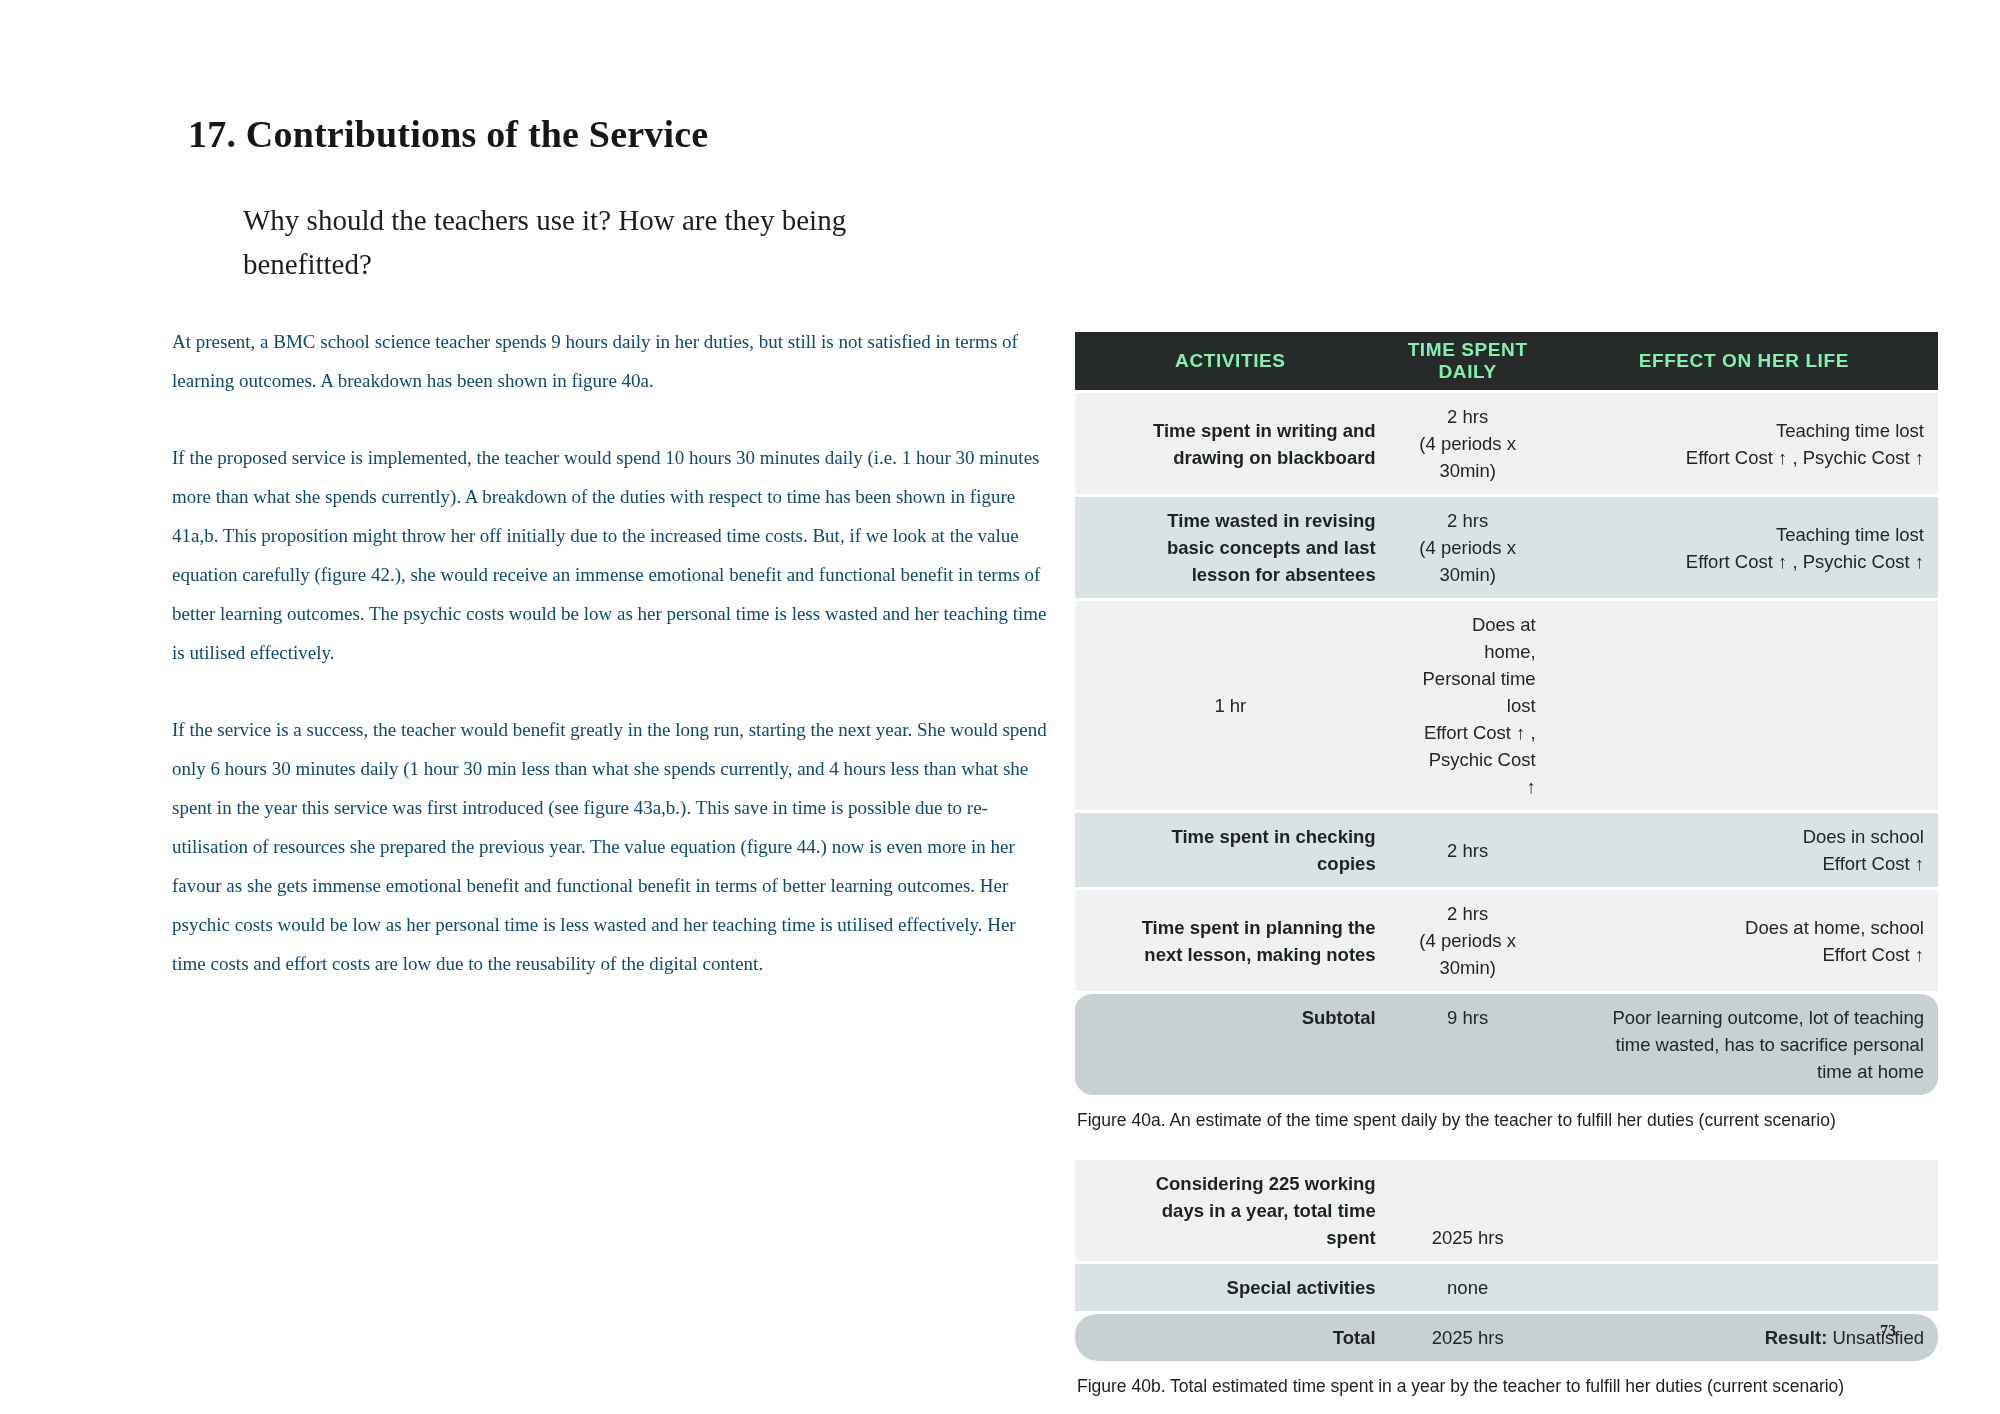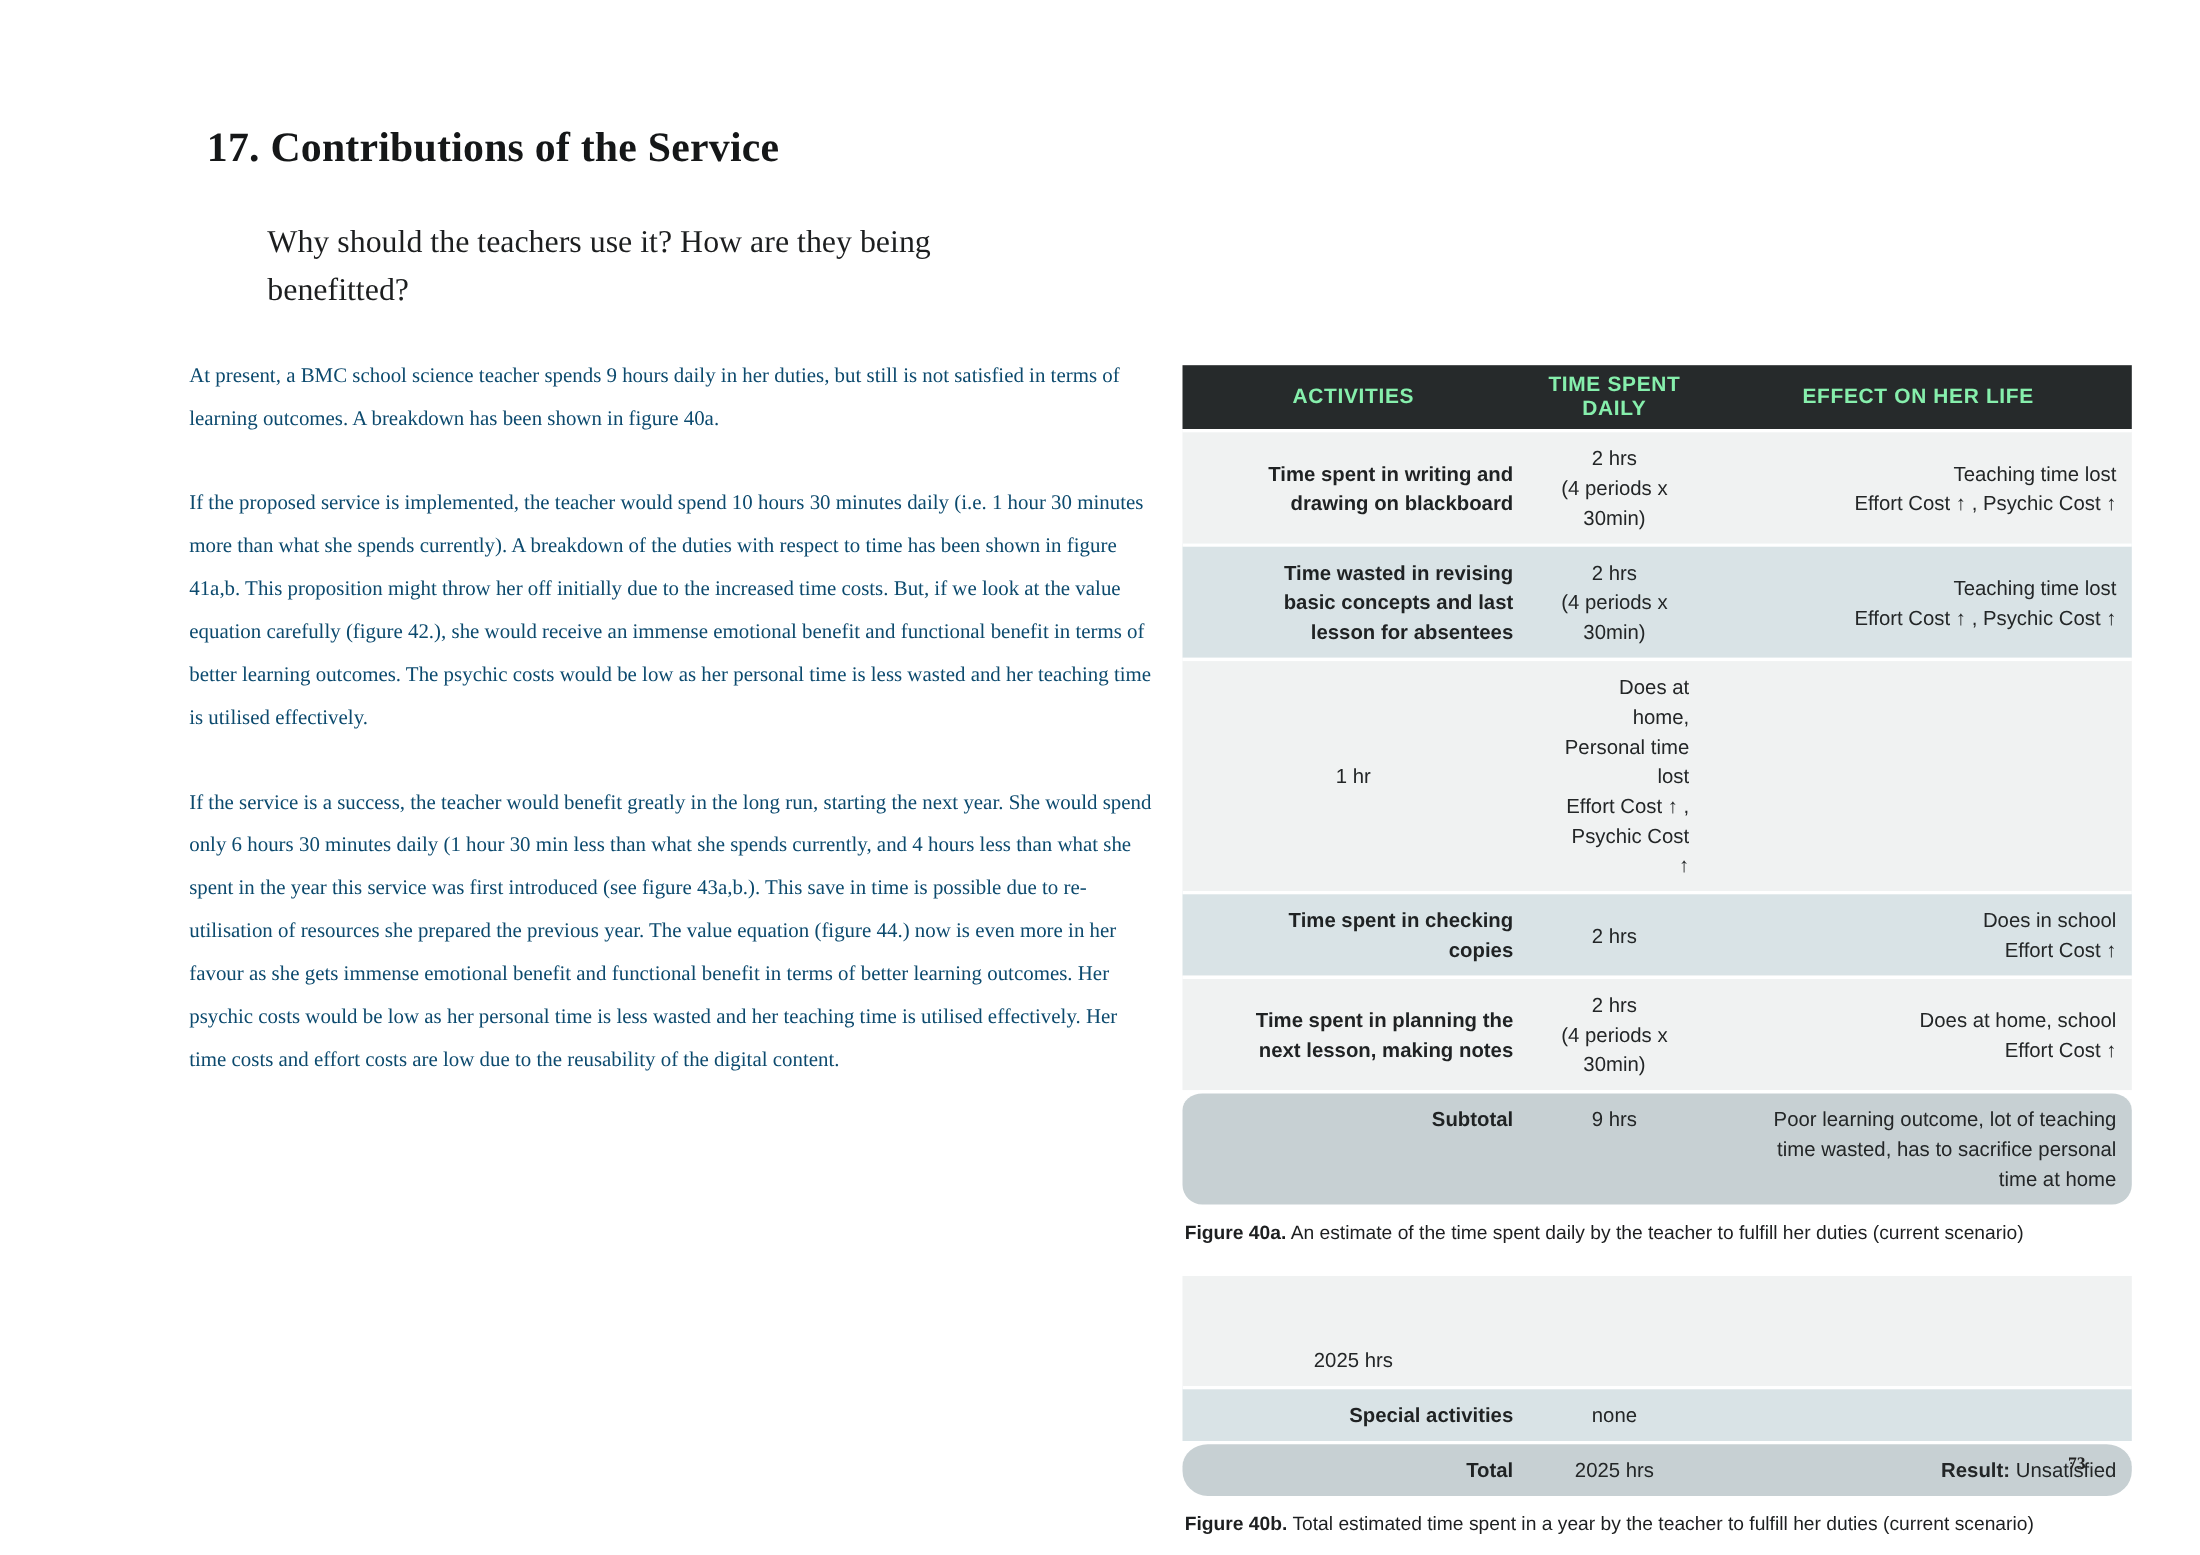--- a/index.html
+++ b/index.html
@@ -72,21 +72,21 @@
   .r4{min-height:72px;}
   .r5{min-height:72px;}
   .rsub{min-height:90px;}
   .t2r1{min-height:100px;}
   .t2r2{min-height:46px;}
   .t2r3{min-height:48px;border-radius:23px;}
   .caption{
     margin:14px 0 0 2px;
     font-size:17.5px;line-height:23px;color:#1d1f20;
   }
-  .caption .cap-label{font-weight:bold;margin-top:13px;}
+  .caption .cap-label{font-weight:normal;margin-top:13px;}
   .tbl2{margin-top:28px;}
   .result-note b{font-weight:bold;}
   
   .page-num{
     position:absolute;left:1880px;top:1322px;
     font-family:"Liberation Serif", serif;
     font-size:16px;font-weight:bold;color:#222;
   }
 </style>
 </head>
@@ -161,20 +161,23 @@
 time wasted, has to sacrifice personal
 time at home</div>
       </div>
     </div>
 
     <p class="caption"><span class="cap-label">Figure 40a.</span><span> An estimate of the time spent daily by the teacher to fulfill her duties (current scenario)</span></p>
 
     <div class="tbl tbl2">
 
       <div class="trow t2r1 bg-light v-end no-sep">
+        <div class="cell act">Considering 225 working
+days in a year, total time
+spent</div>
         <div class="cell time">2025 hrs</div>
         <div class="cell effect"></div>
       </div>
 
       <div class="trow t2r2 bg-blue">
         <div class="cell act">Special activities</div>
         <div class="cell time">none</div>
         <div class="cell effect"></div>
       </div>
 

